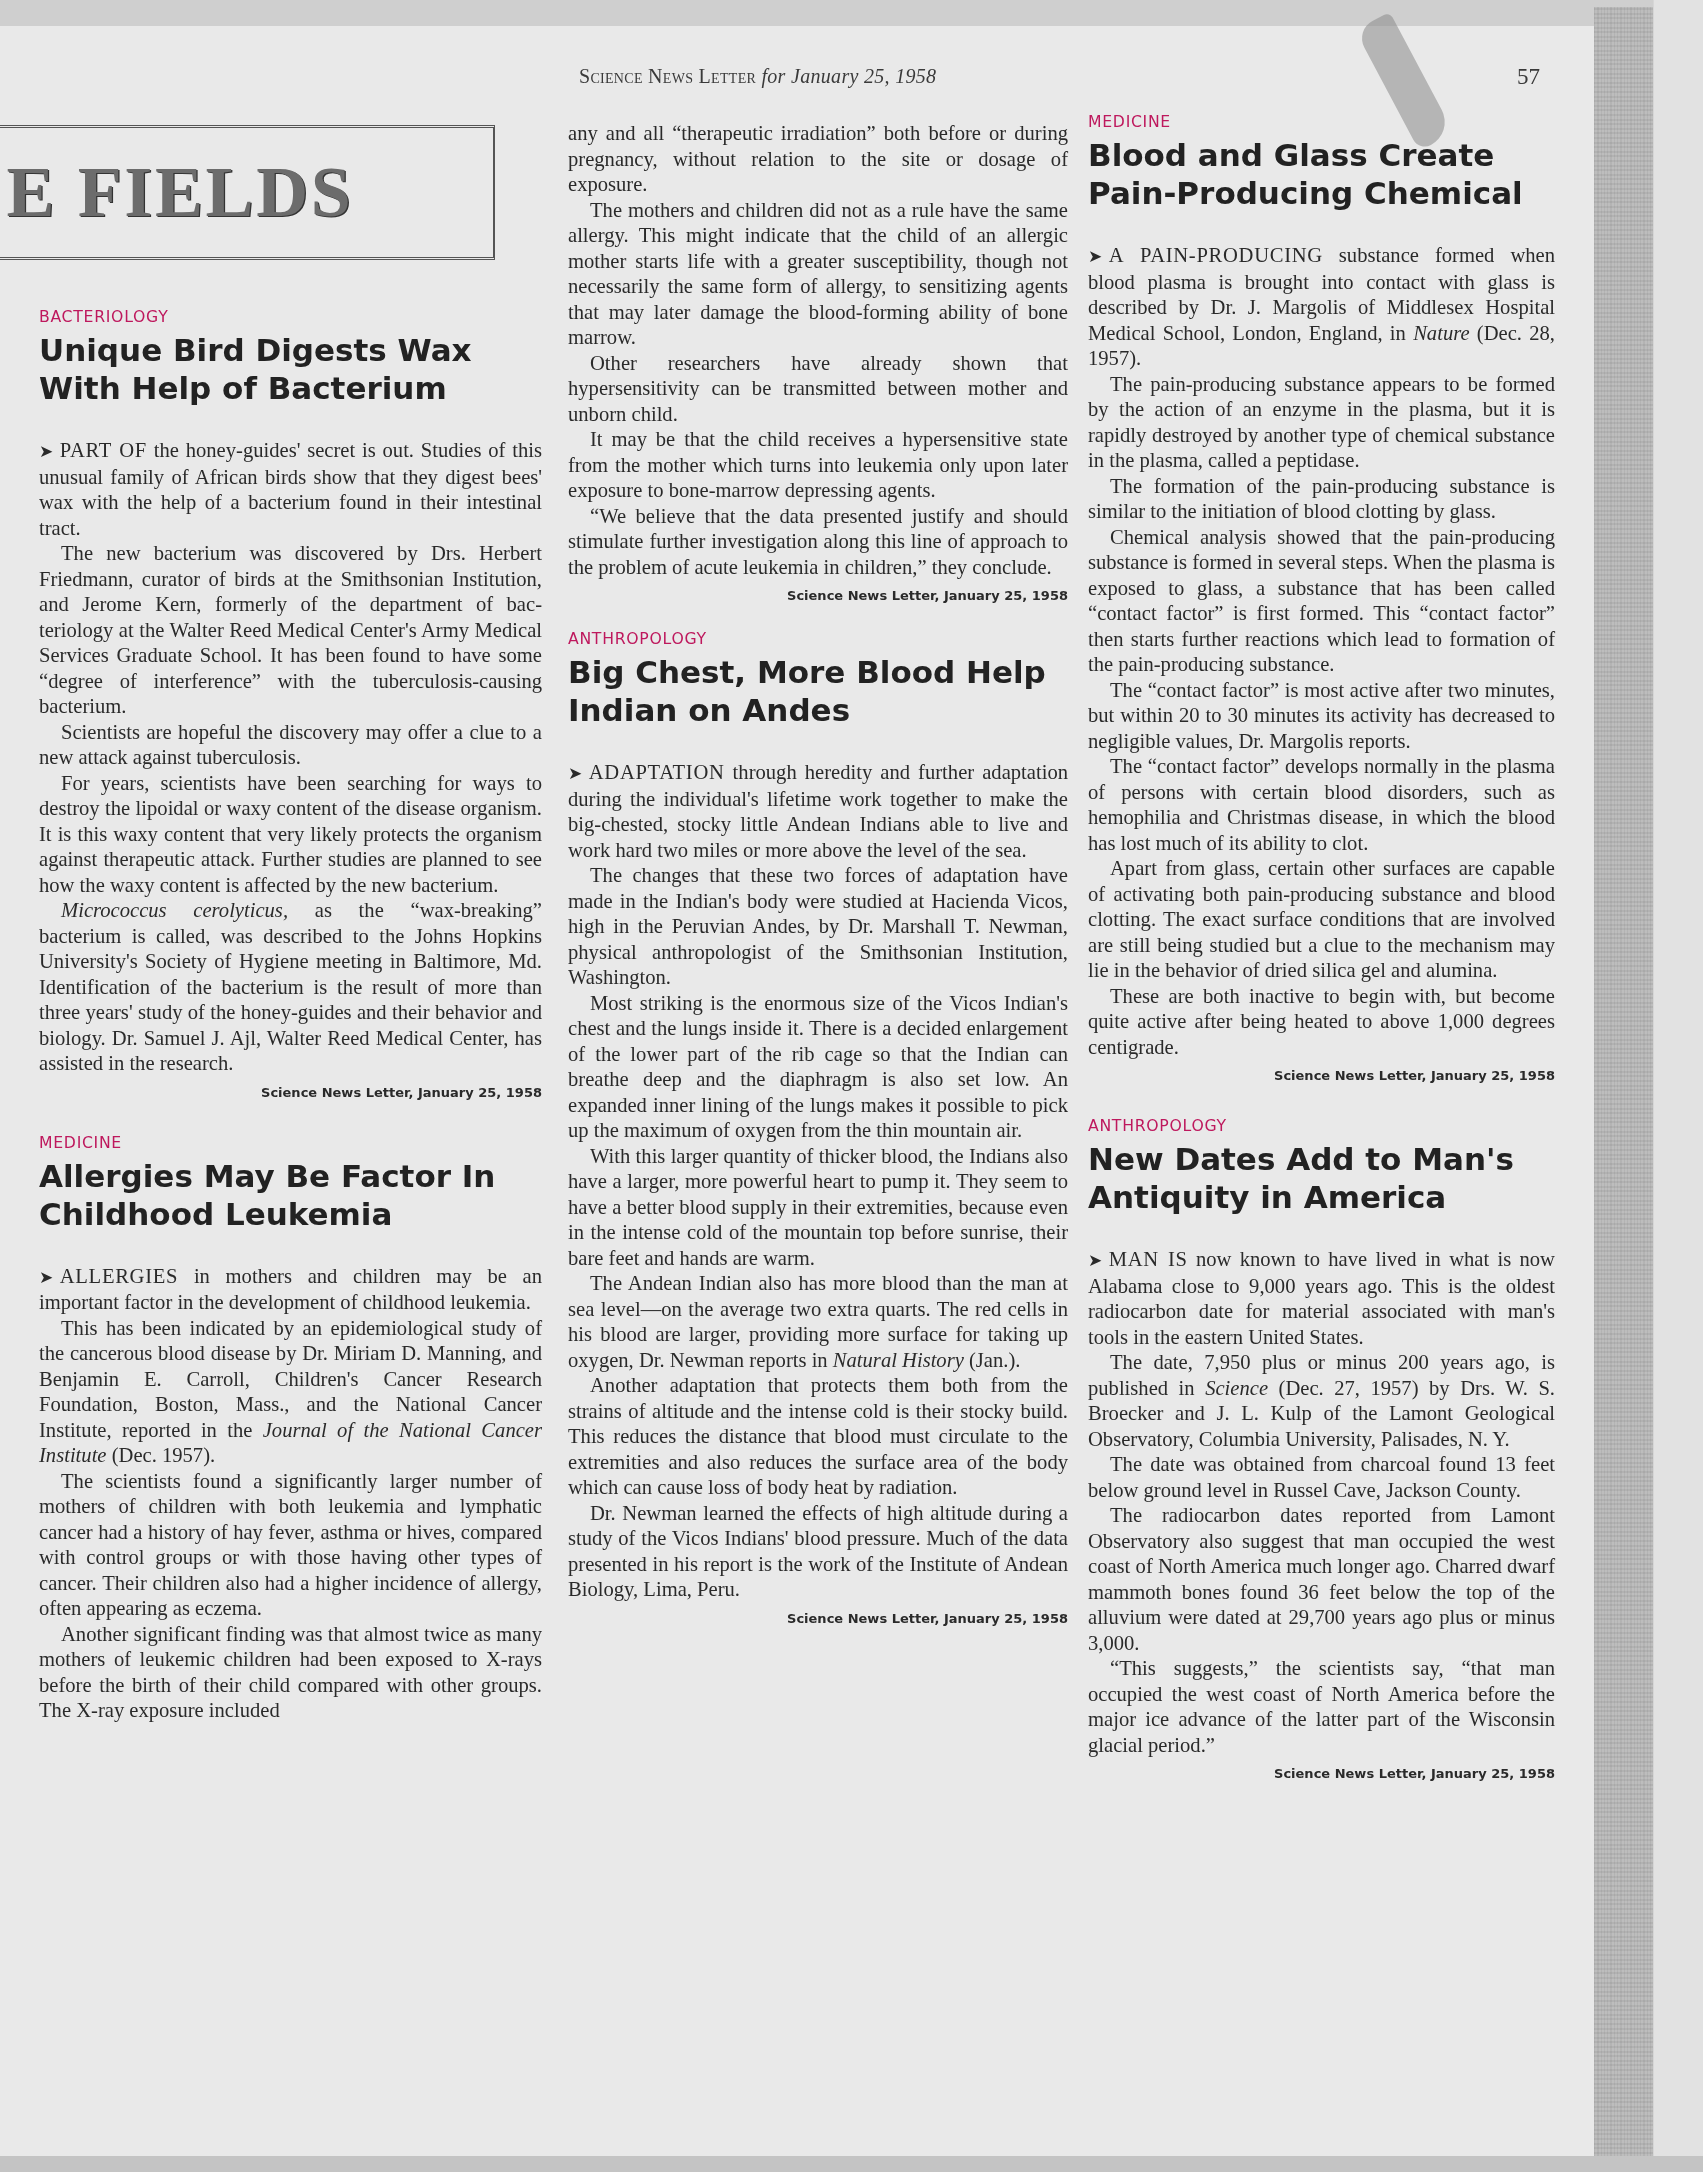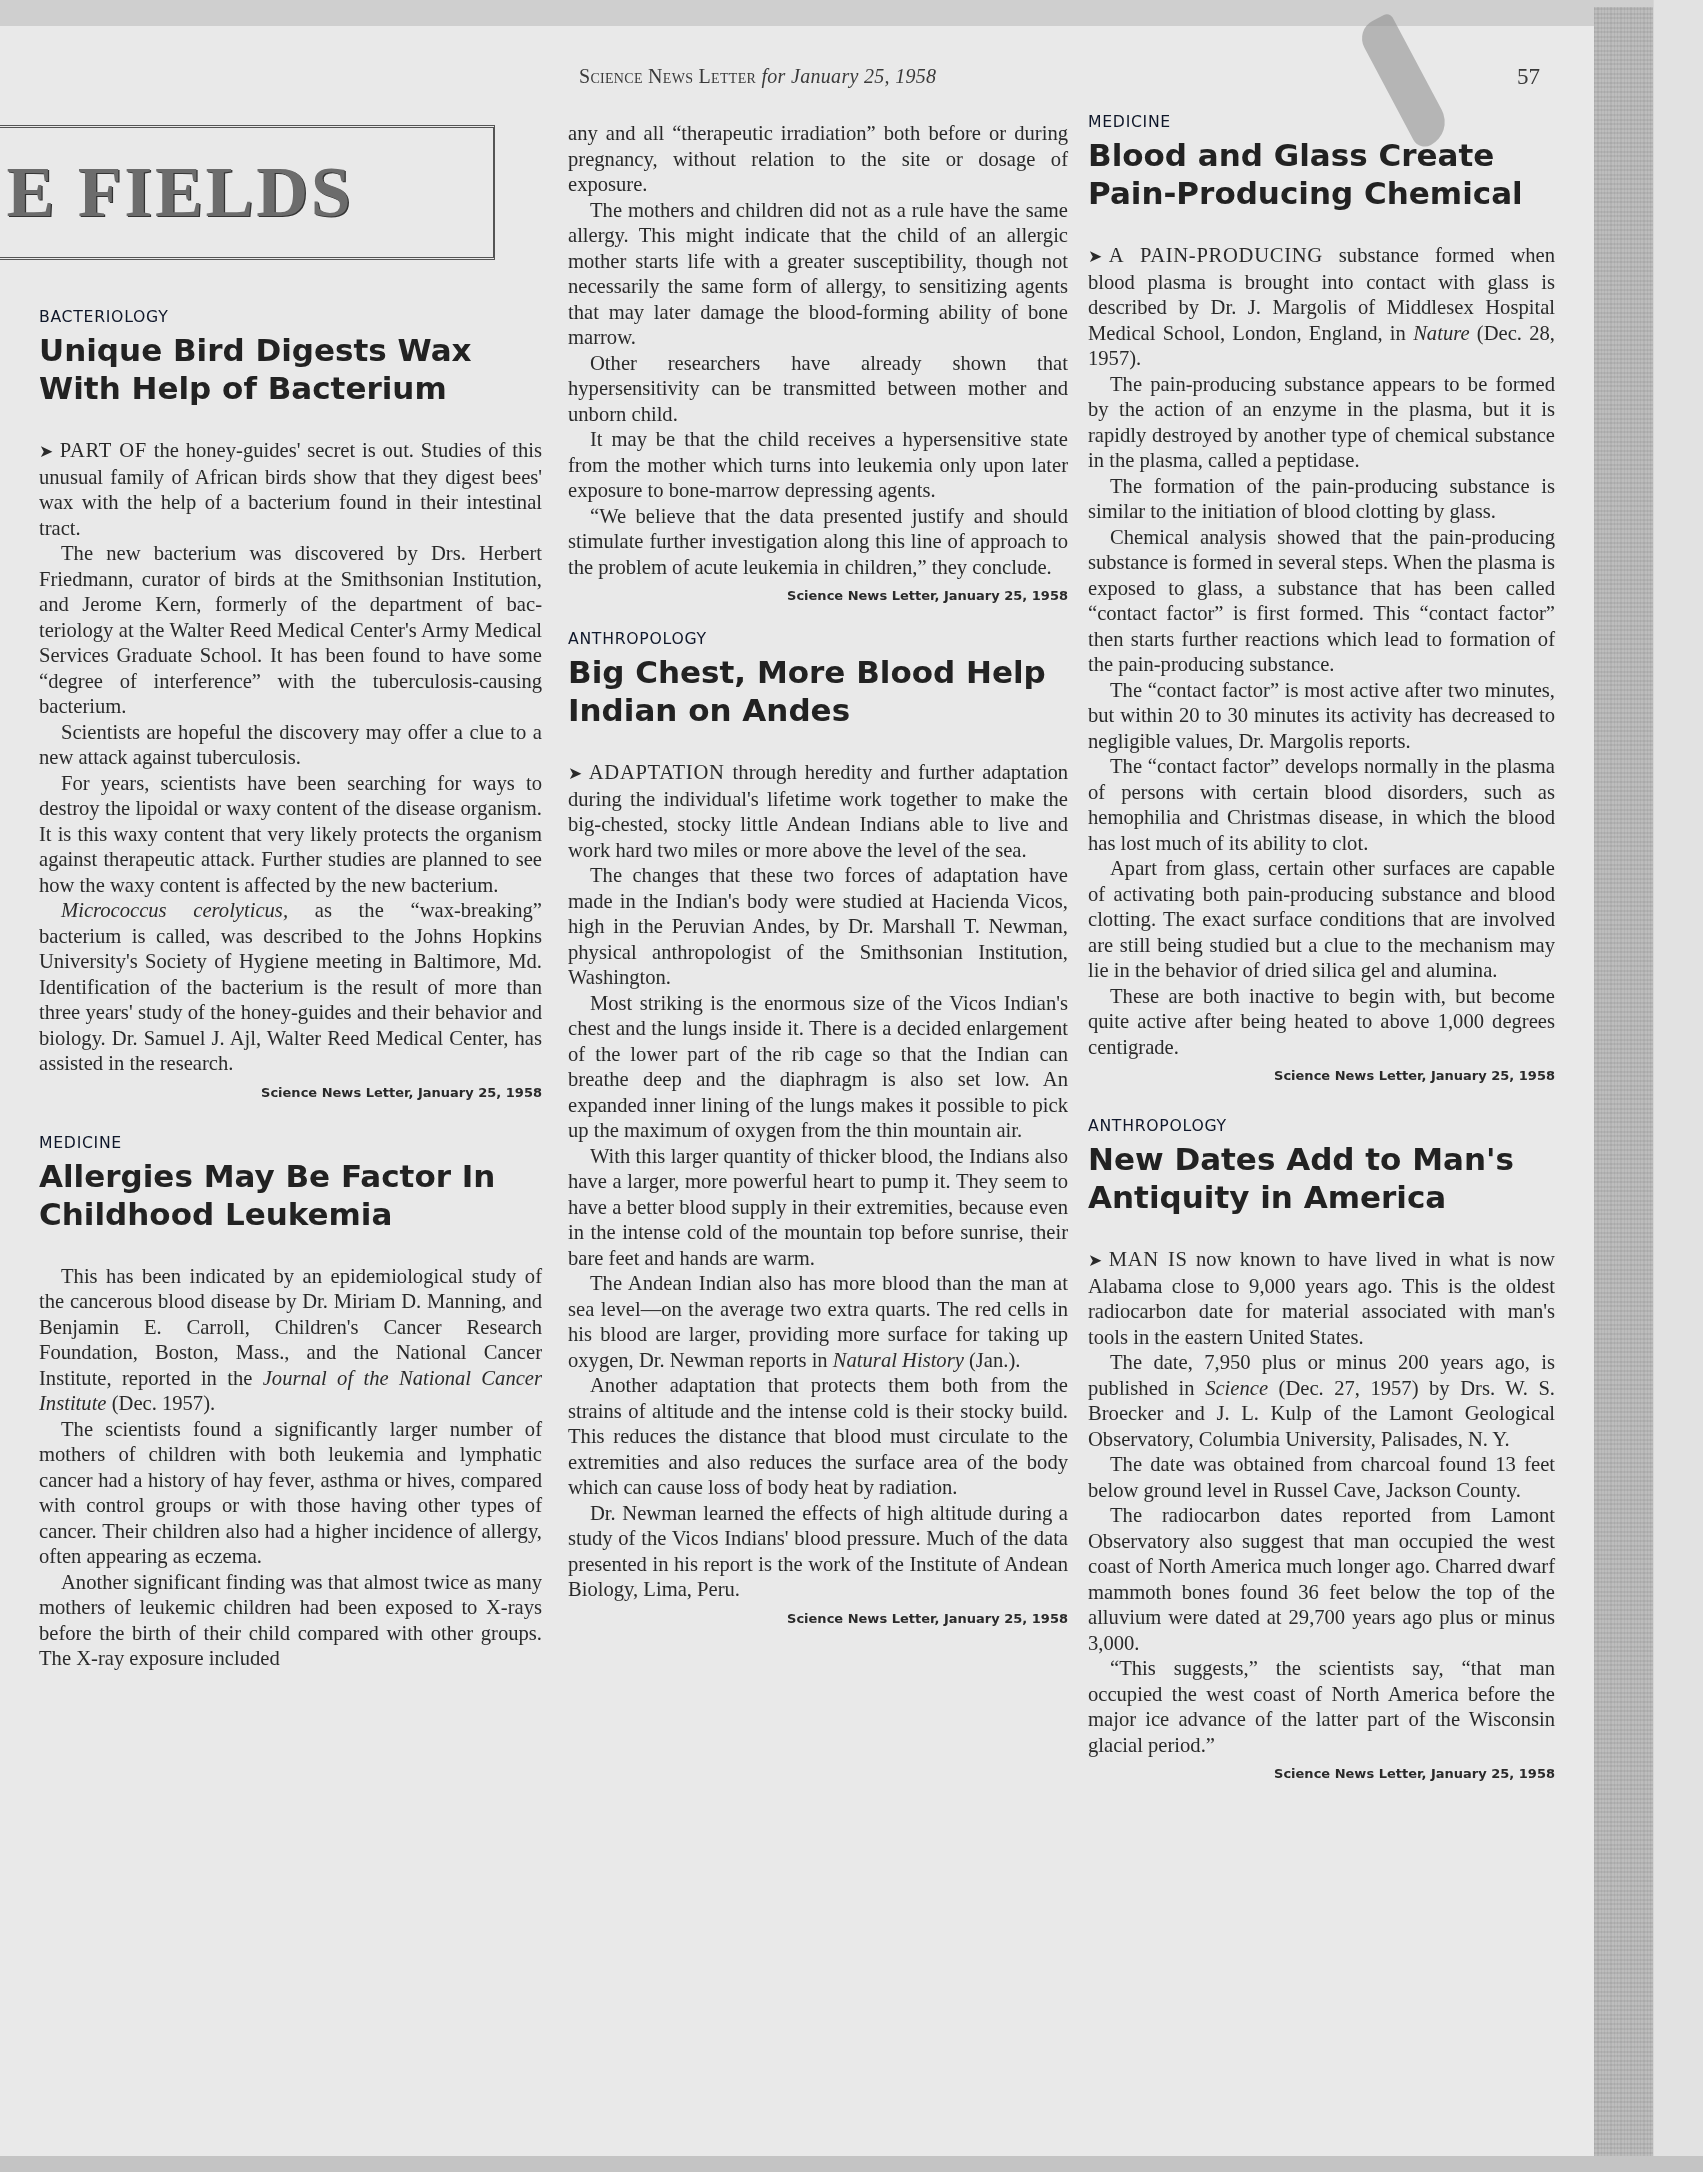--- a/index.html
+++ b/index.html
@@ -46,21 +46,21 @@
   }
 
   .col { position: absolute; }
   .col1 { left: 39px;  top: 307px; width: 503px; }
   .col2 { left: 568px; top: 98px; width: 500px; }
   .col3 { left: 1088px; top: 112px; width: 467px; }
 
   .article { margin-bottom: 26px; }
   .category {
     font-family: "DejaVu Sans", sans-serif; font-size: 15.7px; letter-spacing: 0.7px;
-    color: #0f172a; margin-bottom: 5.2px; text-transform: uppercase;
+    color: #be185d; margin-bottom: 5.2px; text-transform: uppercase;
   }
   .headline {
     font-family: "DejaVu Sans", sans-serif; font-weight: bold; font-size: 31px;
     line-height: 38px; color: #222; margin: 0 0 31px 0;
   }
   .para {
     font-size: 20.6px; line-height: 25.5px; text-align: justify; margin: 0;
     text-indent: 22px; hyphens: manual;
   }
   .para.lead { text-indent: 0; }
@@ -100,20 +100,21 @@
     <p class="para">The new bacterium was discovered by Drs. Herbert Friedmann, curator of birds at the Smithsonian Institution, and Jerome Kern, formerly of the department of bac­teriology at the Walter Reed Medical Cen­ter's Army Medical Services Graduate School. It has been found to have some “degree of interference” with the tubercu­losis-causing bacterium.</p>
     <p class="para">Scientists are hopeful the discovery may offer a clue to a new attack against tuber­culosis.</p>
     <p class="para">For years, scientists have been searching for ways to destroy the lipoidal or waxy content of the disease organism. It is this waxy content that very likely protects the organism against therapeutic attack. Fur­ther studies are planned to see how the waxy content is affected by the new bac­terium.</p>
     <p class="para"><span class="it">Micrococcus cerolyticus,</span><span> as the “wax-breaking” bacterium is called, was described to the Johns Hopkins University's Society of Hygiene meeting in Baltimore, Md. Identification of the bacterium is the result of more than three years' study of the honey-guides and their behavior and biology. Dr. Samuel J. Ajl, Walter Reed Medical Center, has assisted in the research.</span></p>
     <div class="credit">Science News Letter, January 25, 1958</div>
   </div>
 
   <div class="article" style="margin-top:33px">
     <div class="category">Medicine</div>
     <h2 class="headline">Allergies May Be Factor In Childhood Leukemia</h2>
+    <p class="para lead"><span class="arrow">➤</span><span class="caps">ALLERGIES</span> <span>in mothers and children may be an important factor in the de­velopment of childhood leukemia.</span></p>
     <p class="para"><span>This has been indicated by an epidemi­ological study of the cancerous blood disease by Dr. Miriam D. Manning, and Benjamin E. Carroll, Children's Cancer Research Foundation, Boston, Mass., and the Na­tional Cancer Institute, reported in the </span><span class="it">Journal of the National Cancer Institute</span><span> (Dec. 1957).</span></p>
     <p class="para">The scientists found a significantly larger number of mothers of children with both leukemia and lymphatic cancer had a his­tory of hay fever, asthma or hives, com­pared with control groups or with those having other types of cancer. Their children also had a higher incidence of allergy, often appearing as eczema.</p>
     <p class="para">Another significant finding was that al­most twice as many mothers of leukemic children had been exposed to X-rays before the birth of their child compared with other groups. The X-ray exposure included</p>
   </div>
 </div>
 
 <div class="col col2" style="top:121px">
   <div class="article">
     <p class="para lead">any and all “therapeutic irradiation” both before or during pregnancy, without rela­tion to the site or dosage of exposure.</p>
     <p class="para">The mothers and children did not as a rule have the same allergy. This might indicate that the child of an allergic mother starts life with a greater susceptibility, though not necessarily the same form of allergy, to sensitizing agents that may later damage the blood-forming ability of bone marrow.</p>

